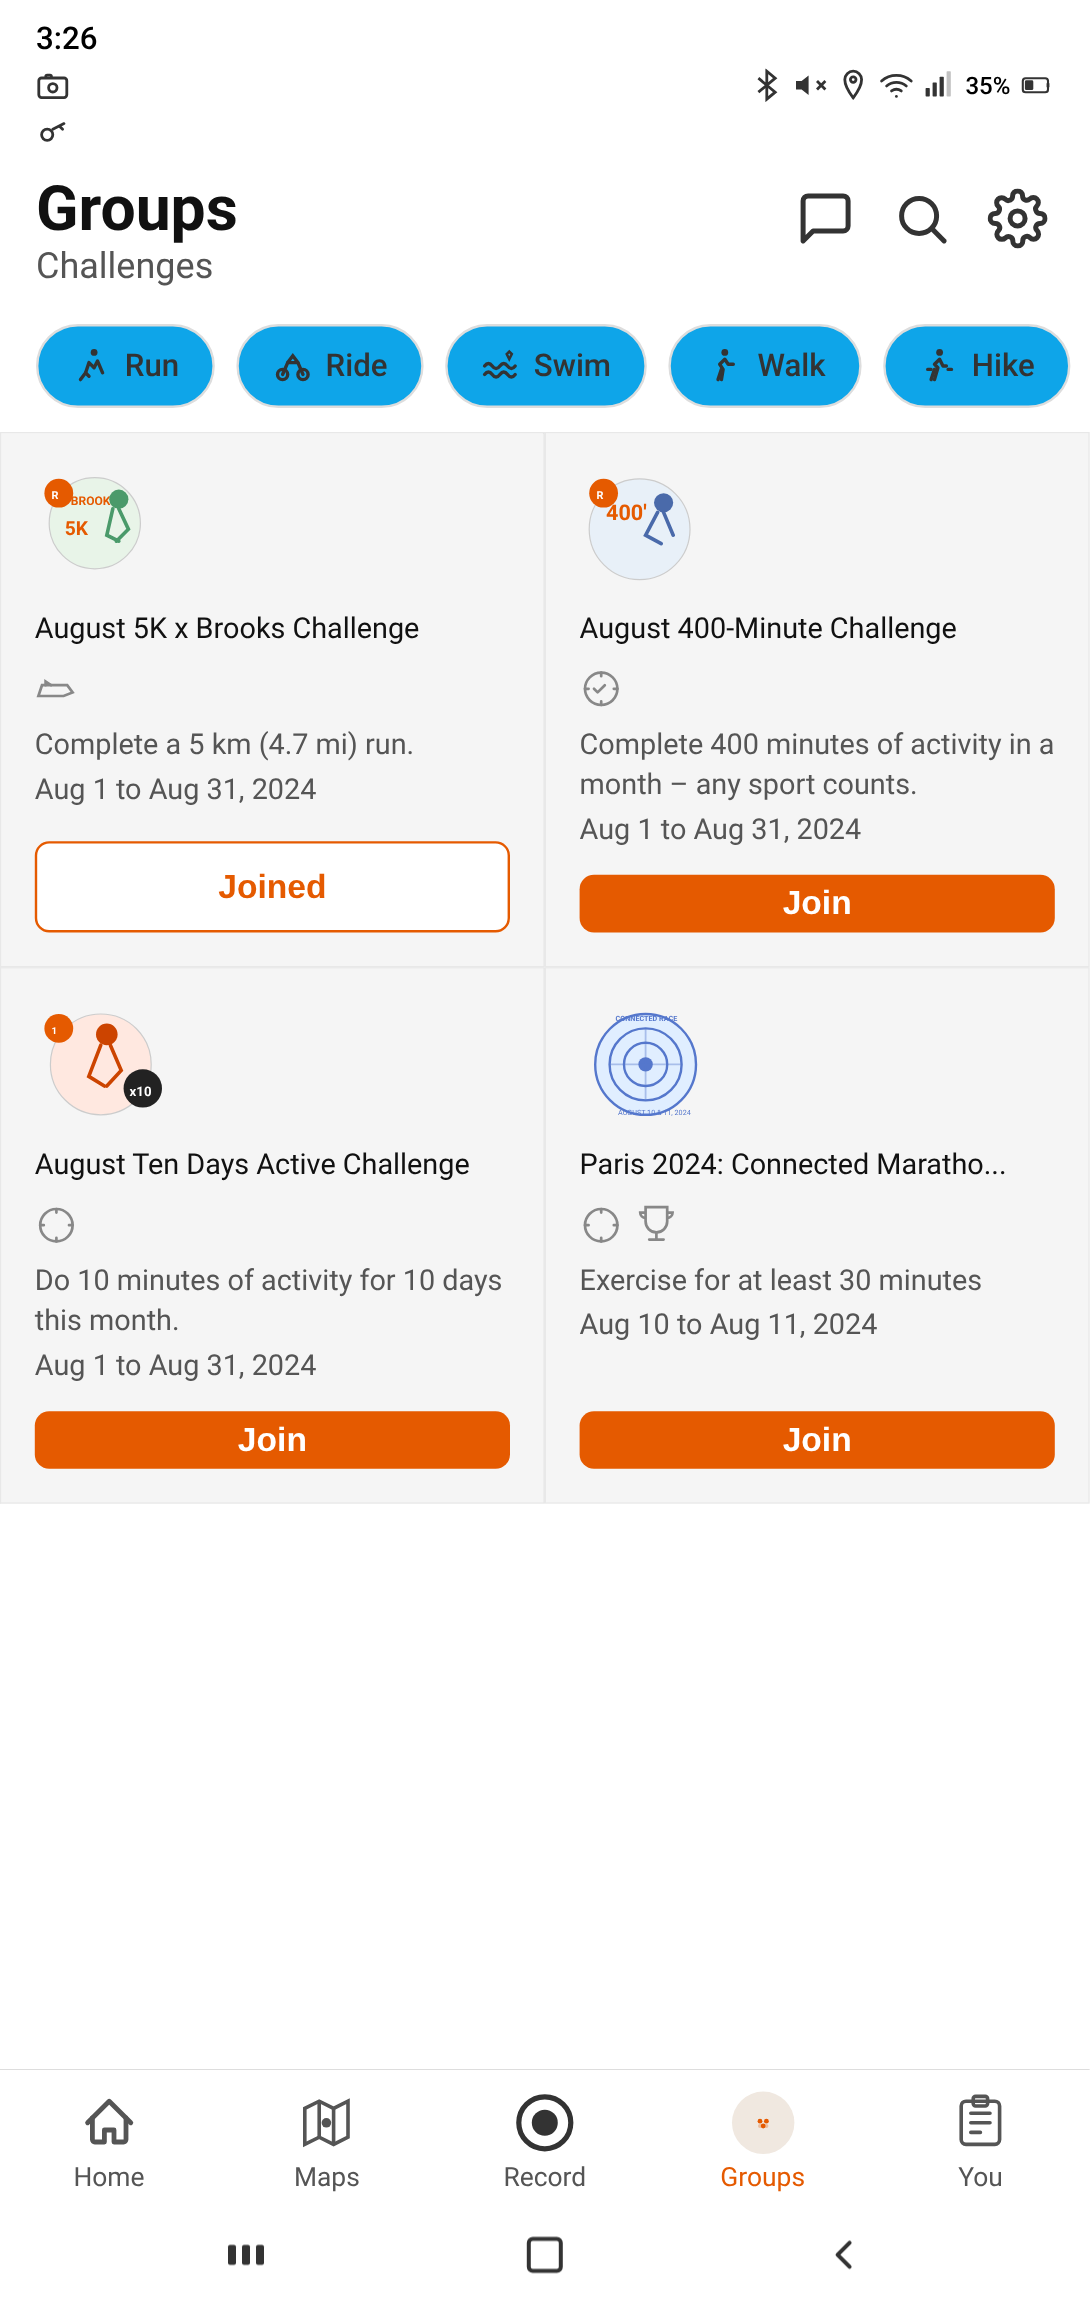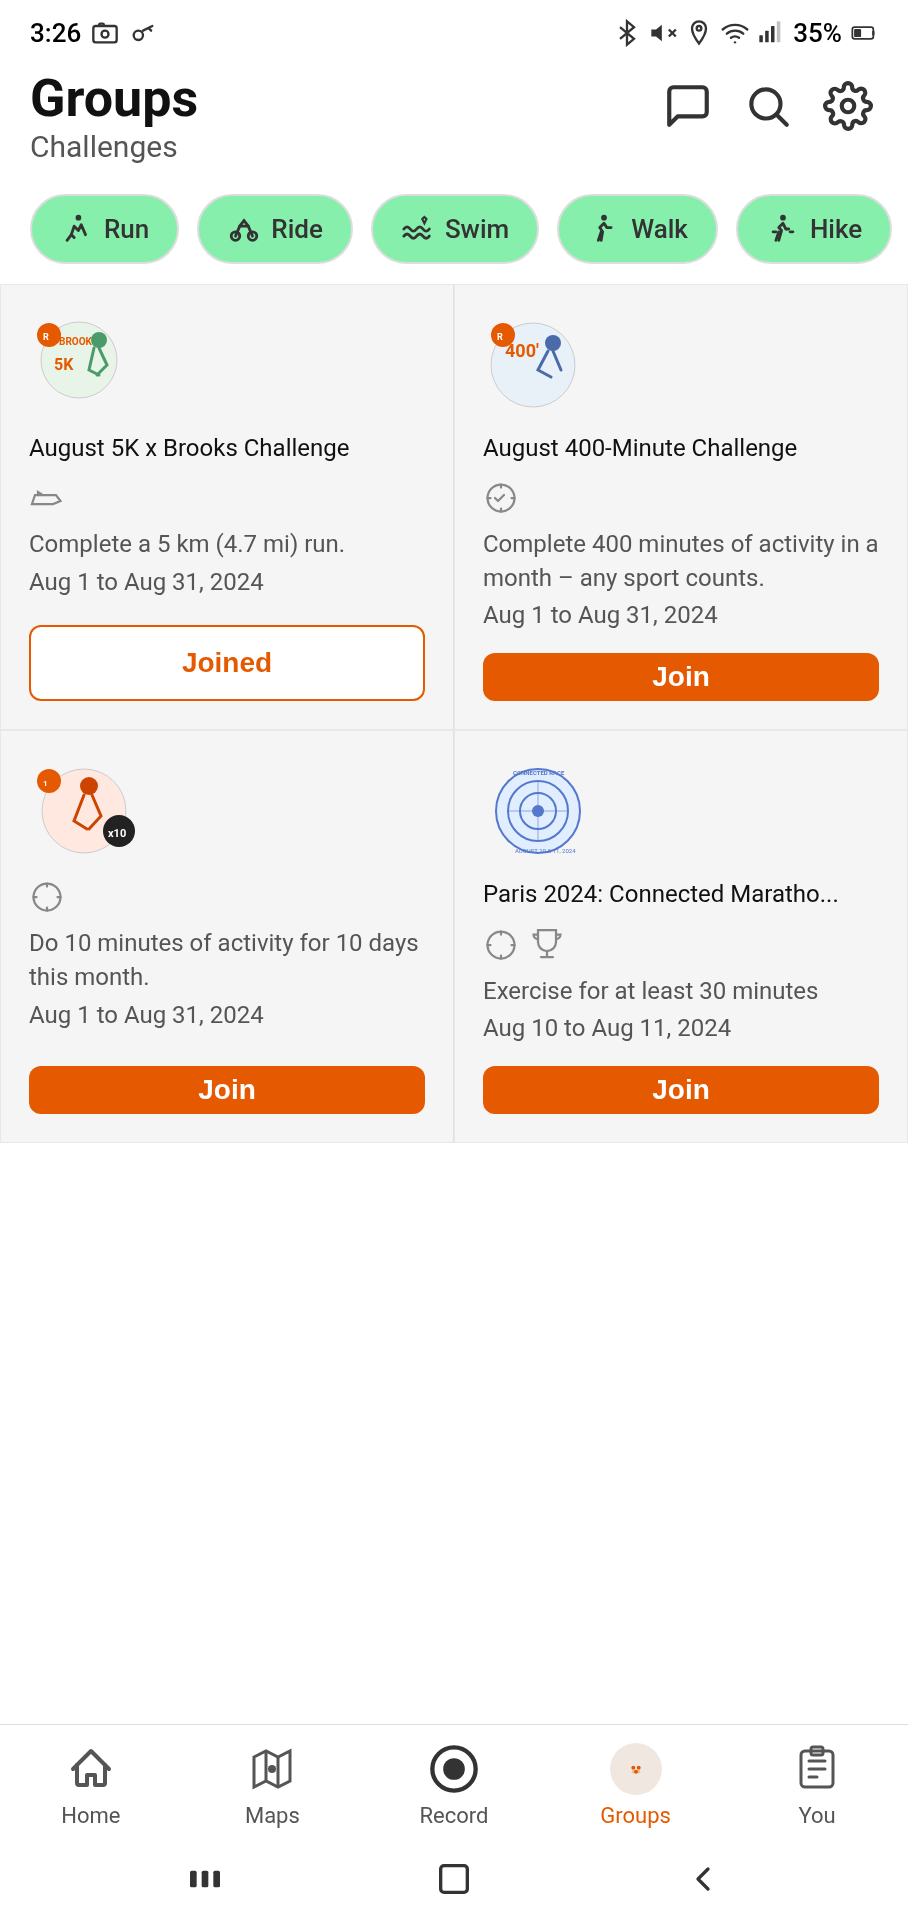--- a/index.html
+++ b/index.html
@@ -15,21 +15,21 @@
 
     
     .status-bar {
       display: flex;
       justify-content: space-between;
       align-items: center;
       padding: 18px 30px 10px;
       font-size: 26px;
       font-weight: 500;
     }
-    .status-left { display: flex; align-items: center; gap: 10px; }
+    .status-left { display: flex; gap: 10px; flex-direction: column; }
     .status-right { display: flex; align-items: center; gap: 8px; }
 
     
     .header {
       display: flex;
       justify-content: space-between;
       align-items: flex-start;
       padding: 10px 30px 20px;
     }
     .header-title h1 {
@@ -71,21 +71,21 @@
       align-items: center;
       gap: 10px;
       padding: 16px 28px;
       border: 2px solid #ddd;
       border-radius: 50px;
       font-size: 26px;
       font-weight: 500;
       color: #333;
       cursor: pointer;
       white-space: nowrap;
-      background: #86efac;
+      background: #0ea5e9;
     }
 
     
     .challenge-grid {
       display: grid;
       grid-template-columns: 1fr 1fr;
       gap: 0;
       padding: 0 0 140px;
     }
     .challenge-card {
@@ -252,21 +252,21 @@
       <circle cx="12" cy="20" r="1" fill="#333"></circle>
     </svg>
 
     <svg viewBox="0 0 24 24" fill="#333" style="width:28px;height:28px;">
       <rect x="2" y="14" width="3" height="6" rx="0.5"></rect>
       <rect x="7" y="10" width="3" height="10" rx="0.5"></rect>
       <rect x="12" y="6" width="3" height="14" rx="0.5"></rect>
       <rect x="17" y="2" width="3" height="18" rx="0.5" opacity="0.3"></rect>
     </svg>
 
-    <span style="font-size:26px;font-weight:500;">35%</span>
+    <span style="font-size:20px;font-weight:500;">35%</span>
     <svg viewBox="0 0 24 24" fill="none" style="width:28px;height:28px;">
       <rect x="2" y="7" width="18" height="10" rx="2" stroke="#333" stroke-width="1.5"></rect>
       <path d="M20 11v2" stroke="#333" stroke-width="2" stroke-linecap="round"></path>
       <rect x="3.5" y="8.5" width="6" height="7" rx="1" fill="#333"></rect>
     </svg>
   </div>
 </div>
 
 <div class="header">
   <div class="header-title">
@@ -407,20 +407,21 @@
         <circle cx="60" cy="25" r="9" fill="#cc4400"></circle>
         <path d="M55 34 L45 60 L58 68 M63 34 L72 55 L60 68" stroke="#cc4400" stroke-width="3" fill="none" stroke-linecap="round"></path>
 
         <circle cx="90" cy="70" r="16" fill="#222"></circle>
         <text x="79" y="76" font-size="11" fill="white" font-weight="bold">x10</text>
 
         <circle cx="20" cy="20" r="12" fill="#e55a00"></circle>
         <text x="14" y="25" font-size="8" fill="white" font-weight="bold">1</text>
       </svg>
     </div>
+    <div class="challenge-title">August Ten Days Active Challenge</div>
     <div class="challenge-meta">
       <svg viewBox="0 0 24 24" fill="none" style="width:36px;height:36px;">
         <circle cx="12" cy="12" r="9" stroke="#888" stroke-width="1.5"></circle>
         <path d="M12 3v2M12 19v2M3 12h2M19 12h2" stroke="#888" stroke-width="1.5" stroke-linecap="round"></path>
       </svg>
     </div>
     <div class="challenge-desc">Do 10 minutes of activity for 10 days this month.</div>
     <div class="challenge-dates">Aug 1 to Aug 31, 2024</div>
     <button class="btn-join">Join</button>
   </div>

